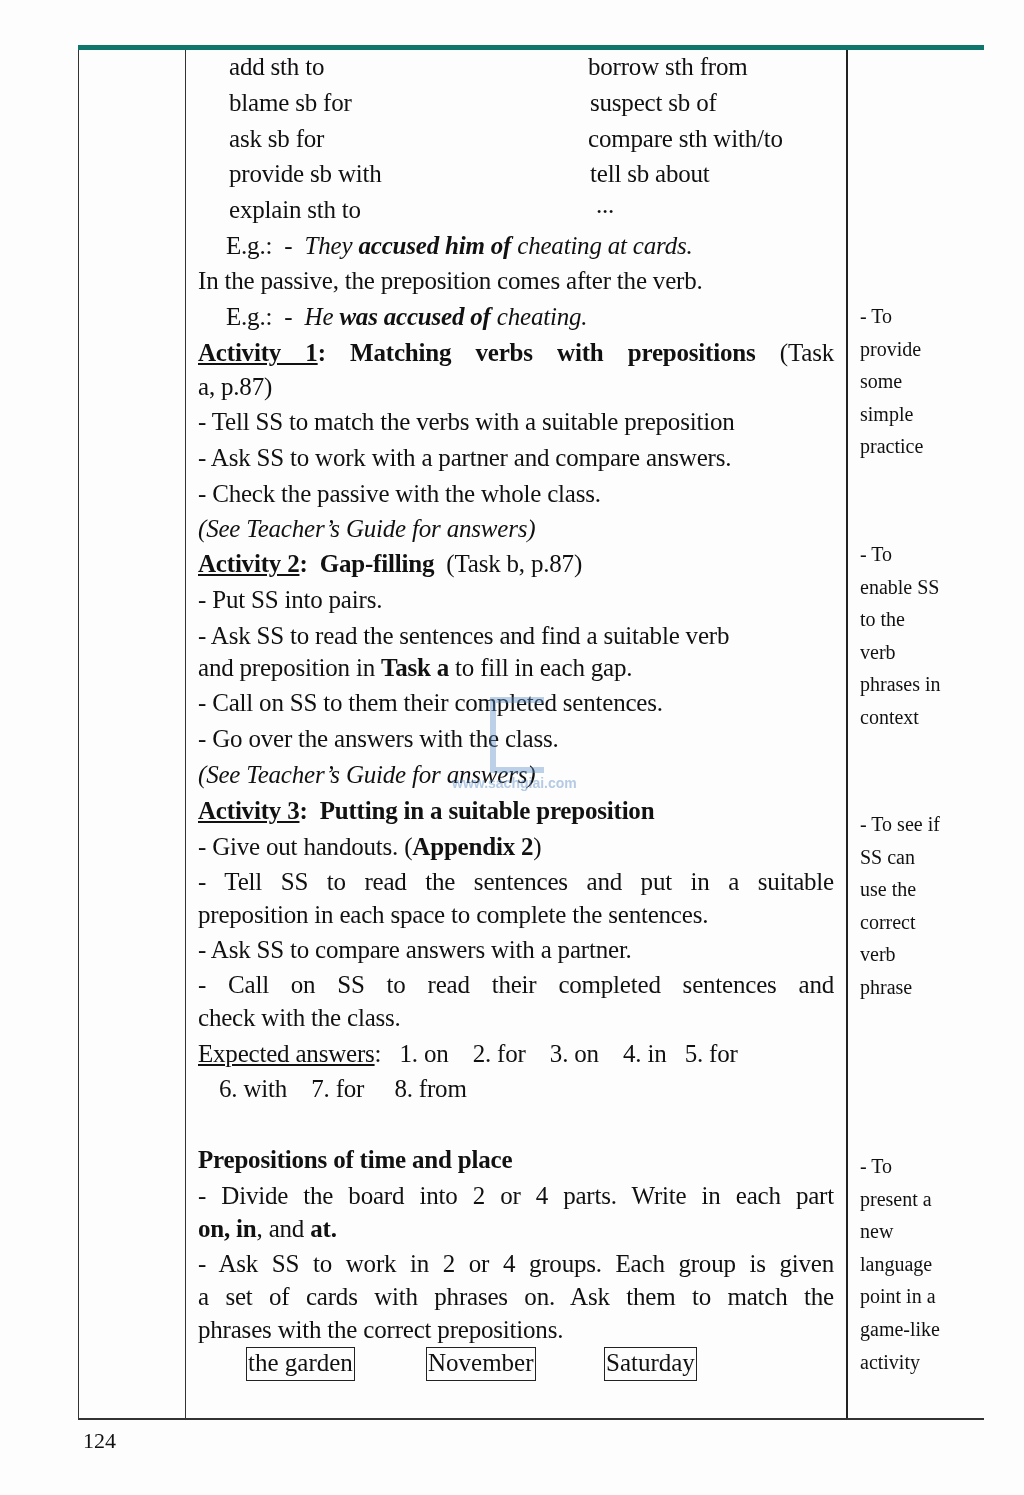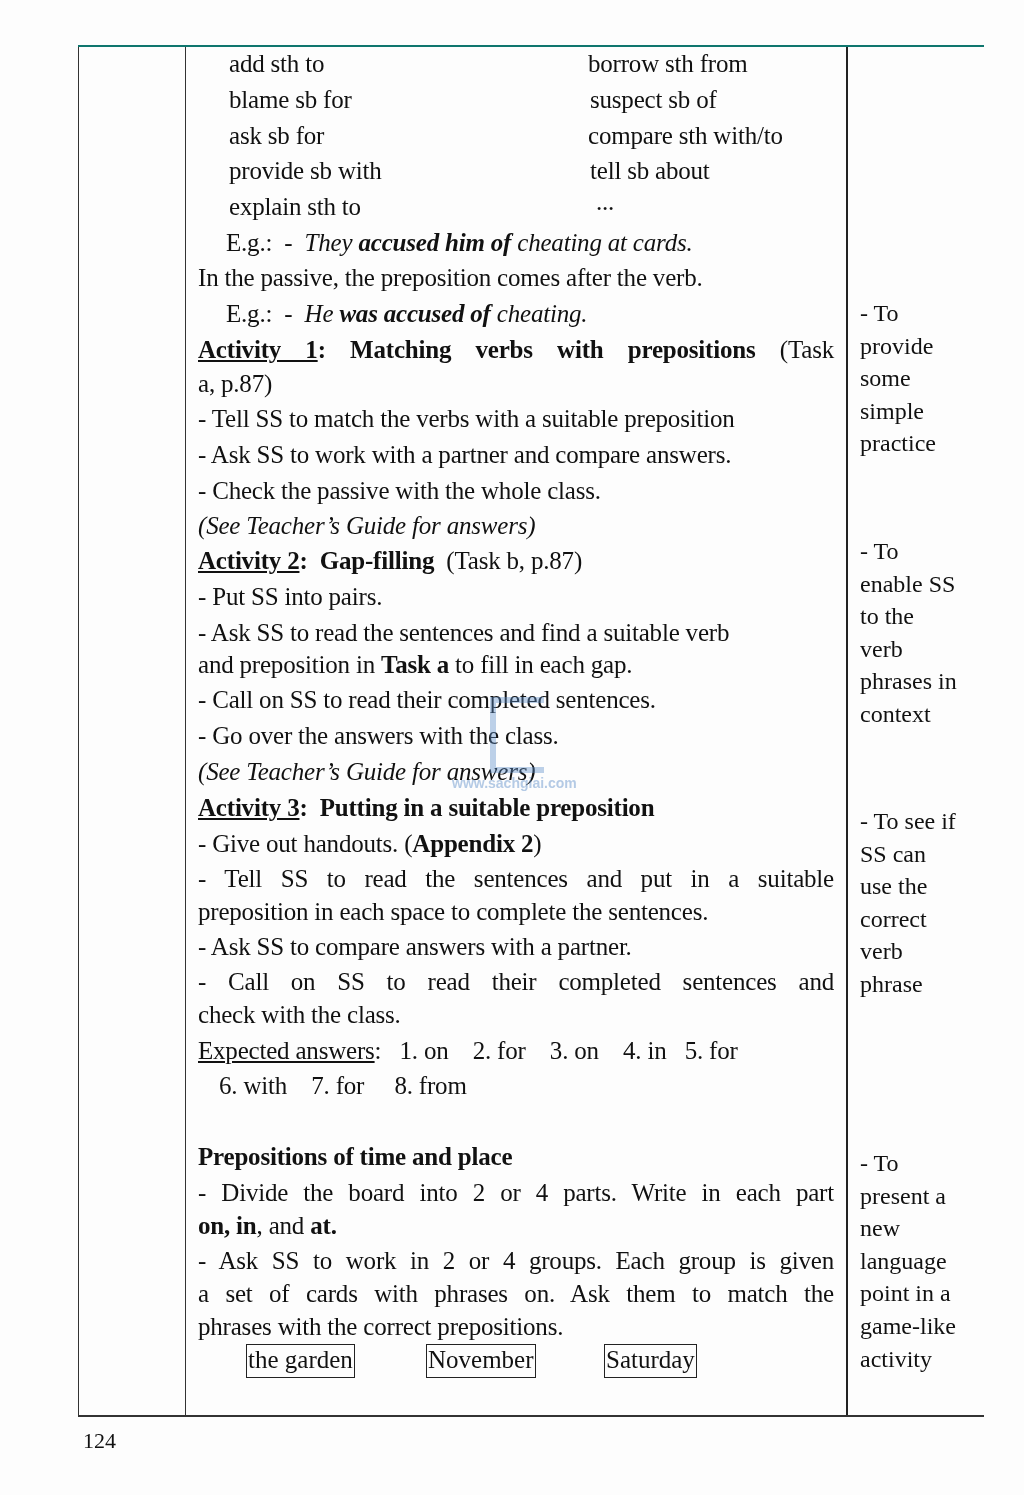--- a/index.html
+++ b/index.html
@@ -2,37 +2,37 @@
 <html><head>
 <meta charset="utf-8">
 <style>
   html, body { margin: 0; padding: 0; }
   body {
     width: 1024px; height: 1495px; background: #fdfdfd; position: relative;
     font-family: "Liberation Serif", "DejaVu Serif", serif; color: #111; overflow: hidden;
   }
   .page-table {
     position: absolute; left: 78px; top: 45px; width: 906px; height: 1368px;
-    border-top: 2px solid #0f766e; border-bottom: 2px solid #333;
+    border-top: 5px solid #0f766e; border-bottom: 2px solid #333;
   }
   .col-left {
     position: absolute; left: 0; top: 0; width: 106px; height: 100%;
     border-left: 1.5px solid #333; border-right: 1.5px solid #333;
   }
   .col-main { position: absolute; left: 108px; top: 0; width: 738px; height: 100%; }
   .col-aims {
     position: absolute; left: 768px; top: 0; width: 138px; height: 100%;
     border-left: 2px solid #222;
   }
   .txt { position: absolute; font-size: 25px; line-height: 34px; white-space: nowrap; letter-spacing: -0.2px; }
   .b { font-weight: bold; }
   .i { font-style: italic; text-align: right; }
   .u { text-decoration: underline; }
   .just { white-space: normal; text-align: justify; text-align-last: justify; width: 636px; }
-  .aim { position: absolute; left: 12px; font-size: 24px; line-height: 32.6px; white-space: pre-line; width: 128px; }
+  .aim { position: absolute; left: 12px; font-size: 20px; line-height: 32.6px; white-space: pre-line; width: 128px; }
   .card {
     position: absolute; top: 1342px; height: 32px; border: 1.5px solid #222; font-size: 25px; line-height: 30px;
     padding: 0 1px; white-space: nowrap;
   }
   .page-number { position: absolute; left: 83px; top: 1428px; font-size: 22px; }
   .watermark {
     position: absolute; left: 418px; top: 697px; width: 200px; height: 100px; pointer-events: none;
     color: rgba(90,140,200,0.45); font-family: "Liberation Sans", sans-serif;
   }
   .wm-logo { position: absolute; left: 72px; top: 0; width: 48px; height: 64px; border: 6px solid rgba(90,140,200,0.4); border-right-width: 0; }
@@ -84,21 +84,21 @@
     <div class="txt" style="left:12px;top:497px">
       <span class="b u">Activity 2</span><span class="b">:</span>&nbsp;
       <span class="b">Gap-filling</span>&nbsp;
       <span>(Task b, p.87)</span>
     </div>
     <div class="txt" style="left:12px;top:533px">- Put SS into pairs.</div>
     <div class="txt" style="left:12px;top:569px">- Ask SS to read the sentences and find a suitable verb</div>
     <div class="txt" style="left:12px;top:601px">
       <span>and preposition in </span><span class="b">Task a</span><span> to fill in each gap.</span>
     </div>
-    <div class="txt" style="left:12px;top:636px">- Call on SS to read their completed sentences.</div>
+    <div class="txt" style="left:12px;top:636px">- Call on SS to them their completed sentences.</div>
     <div class="txt" style="left:12px;top:672px">- Go over the answers with the class.</div>
     <div class="txt i" style="left:12px;top:708px">(See Teacher’s Guide for answers)</div>
 
     <div class="txt" style="left:12px;top:744px">
       <span class="b u">Activity 3</span><span class="b">:</span>&nbsp;
       <span class="b">Putting in a suitable preposition</span>
     </div>
     <div class="txt" style="left:12px;top:780px">
       <span>- Give out handouts. (</span><span class="b">Appendix 2</span><span>)</span>
     </div>

